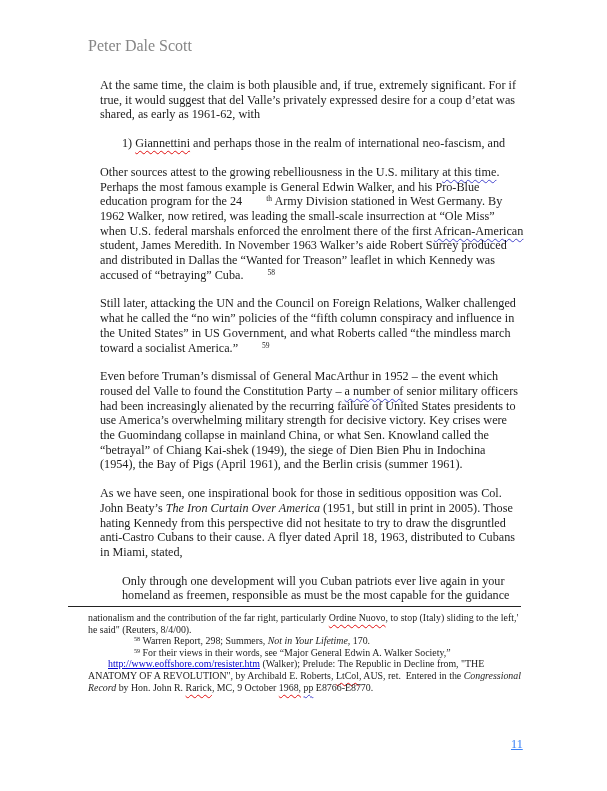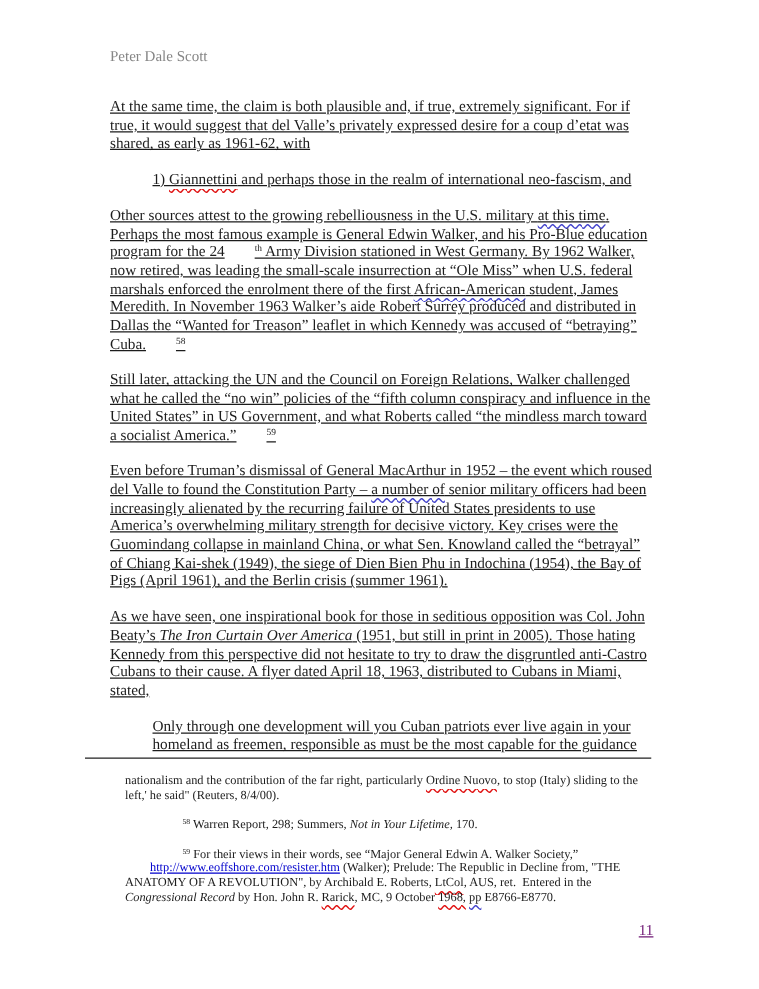--- a/index.html
+++ b/index.html
@@ -13,43 +13,42 @@
     overflow: hidden;
   }
   .content {
     position: absolute;
     left: 88px;
     top: 38px;
     width: 436px;
   }
   .header-author {
     color: #868686;
-    font-size: 12px;
+    font-size: 16px;
     line-height: 15px;
     margin: 0 0 25px 0;
   }
   .block {
-    margin: 0 0 14px 0;
+    margin: 0 0 14px 12px;
     font-size: 12.2px;
     line-height: 14.7px;
-    text-decoration: underline;
   }
   .list-item { margin-left: 34px; }
   .quote { margin-left: 34px; margin-bottom: 3px; }
   .footnotes {
     font-size: 9.9px;
     line-height: 11.6px;
   }
   .fn-sep {
     border: 0;
     border-top: 1px solid #222222;
     width: 453px;
     margin: 2px 0 5px -20px;
   }
-  .fn-block { margin: 12px; white-space: pre-wrap; }
+  .fn-block { margin: 0; white-space: pre-wrap; }
   .fn-indent { text-indent: 22px; }
   .run-sup {
     font-size: 0.62em;
     position: relative;
     top: -0.5em;
     line-height: 0;
     padding-left: 24px;
   }
   .run-italic { font-style: italic; }
   .run-sq-red {
@@ -71,21 +70,21 @@
   .run-link {
     color: #0000cc;
     text-decoration: underline;
     cursor: pointer;
     padding-left: 20px;
   }
   .page-number {
     position: absolute;
     top: 737px;
     left: 511px;
-    color: #701a75;
+    color: #3b82f6;
     font-size: 12.2px;
     text-decoration: underline;
   }
 </style>
 </head>
 <body>
 
 <div class="page">
   <div class="content">
     <p class="header-author">Peter Dale Scott</p>

